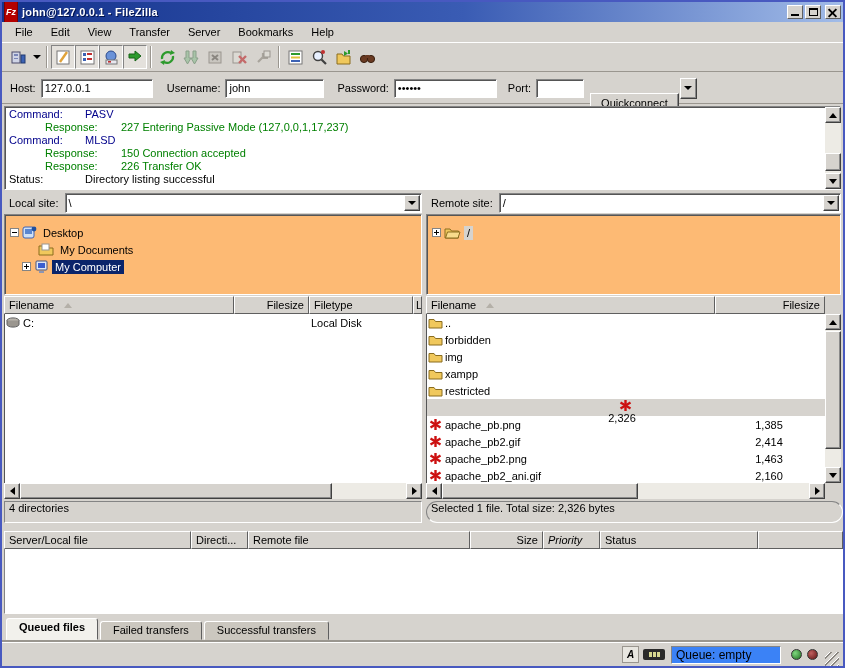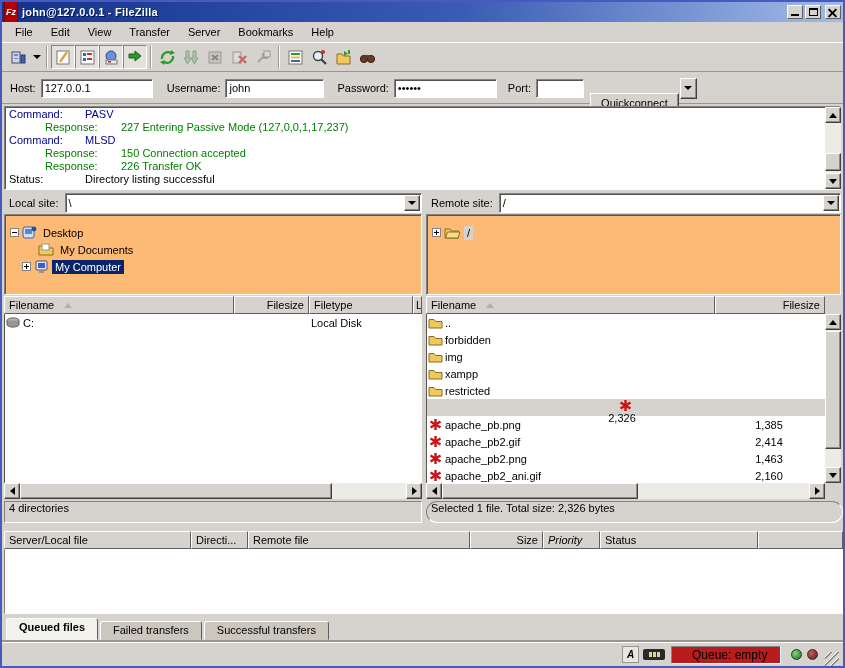--- a/index.html
+++ b/index.html
@@ -137,22 +137,22 @@
 
   
   .statusbar { position:absolute; left:0; top:640px; width:841px; height:24px; background:#d6d3ce;
                border-top:1px solid #fff; box-shadow:0 -2px 0 #9a968f; display:flex; align-items:center;
                justify-content:flex-end; padding-right:4px; }
   .dtype { width:17px; height:17px; border:1px solid #9a968f; background:#e8e6e0; display:flex;
            align-items:center; justify-content:center; font-style:italic; font-weight:bold; font-size:10px; margin-right:4px; }
   .speedbadge { width:22px; height:11px; background:#2a2a2a; border-radius:2px; margin-right:6px;
                 display:flex; align-items:center; justify-content:center; gap:1px; }
   .speedbadge i { display:block; width:3px; height:5px; background:#d8d890; }
-  .q-ind { width:110px; height:18px; background:#b91c1c; border:1px solid; border-color:#848484 #ffffff #ffffff #848484;
-           display:flex; align-items:center; padding-left:20px; margin-right:10px; font-size:12px; }
+  .q-ind { width:110px; height:18px; background:#3b82f6; border:1px solid; border-color:#848484 #ffffff #ffffff #848484;
+           display:flex; align-items:center; padding-left:4px; margin-right:10px; font-size:12px; }
   .led { width:11px; height:11px; border-radius:50%; margin-right:5px; border:1px solid #333; }
   .led.green { background:radial-gradient(circle at 35% 35%, #7fd87f, #1e6b1e); }
   .led.red { background:radial-gradient(circle at 35% 35%, #c06060, #5e1414); }
   .grip { width:14px; height:14px; margin-left:2px; align-self:flex-end;
           background:repeating-linear-gradient(135deg, transparent 0 3px, #fff 3px 4px, #8a8680 4px 5px); }
 </style>
 </head>
 <body>
 
 <div id="app">

